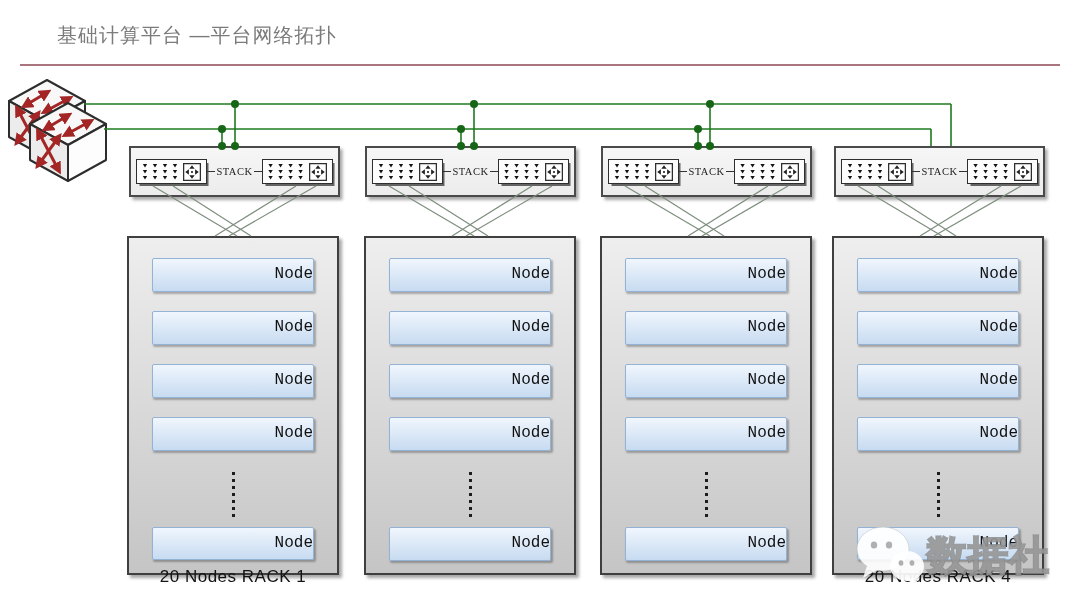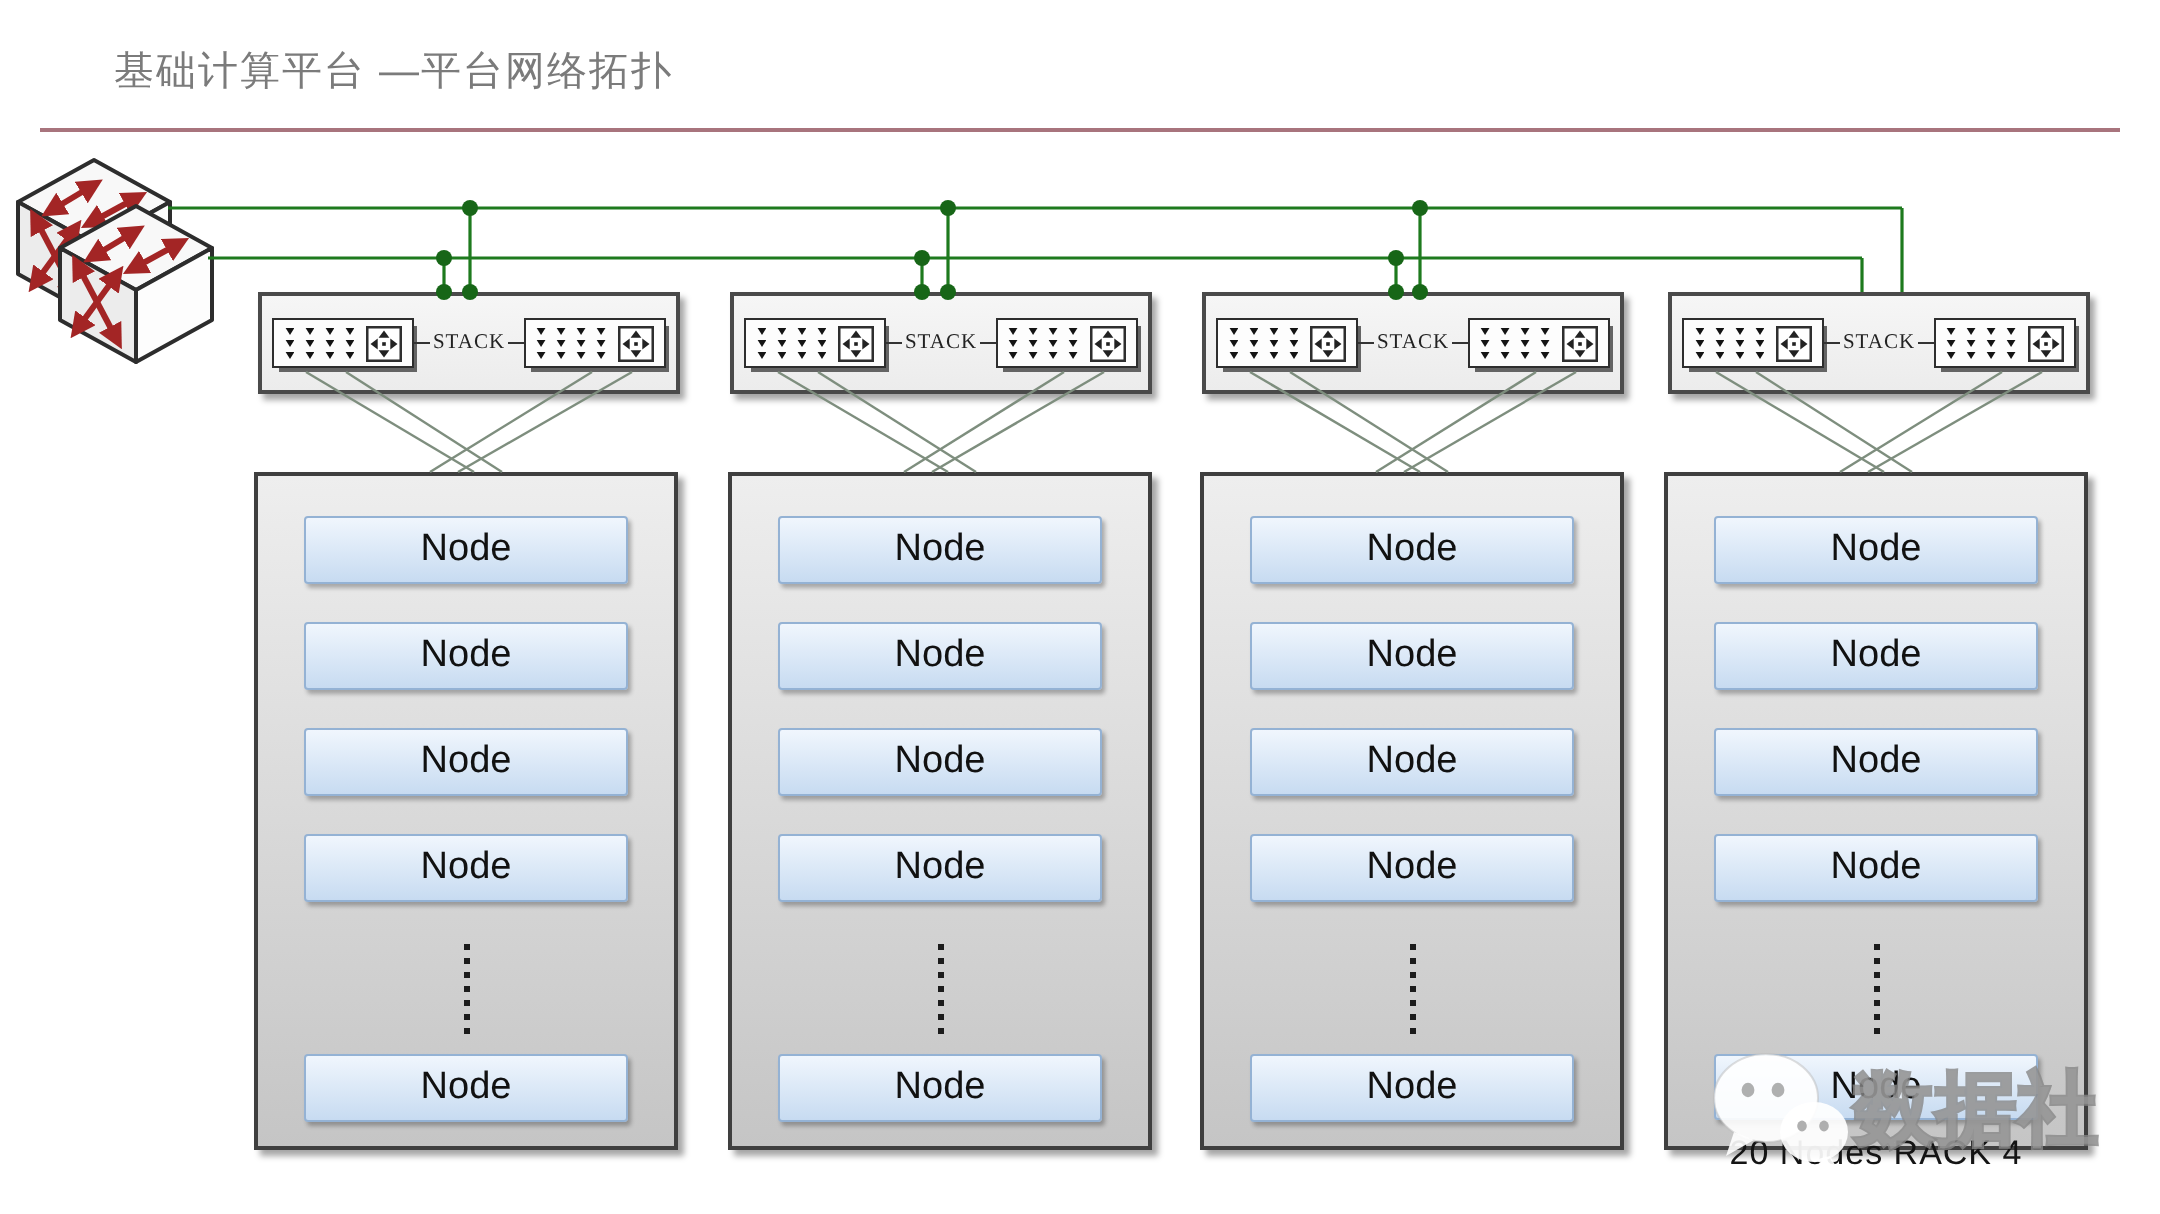--- a/index.html
+++ b/index.html
@@ -36,21 +36,21 @@
 
   
   .rack{position:absolute;top:236px;width:212px;height:339px;z-index:3;box-sizing:border-box;
         border:2px solid #3f3f3f;background:linear-gradient(#eeeeee,#c5c5c5);
         box-shadow:3px 3px 3px rgba(0,0,0,.35);
         display:flex;flex-direction:column;align-items:stretch;padding:20px 23px 0 23px;}
   .node{height:32px;margin-bottom:19px;border:1px solid #94b2d4;border-radius:2px;
         background:linear-gradient(#f0f6fd 0%,#dcea f8 40%,#c7dbf1 100%);
         background:linear-gradient(#f0f6fd,#c7dbf1);
         box-shadow:1.5px 2px 2px rgba(0,0,0,.28);
-        font-size:19px;color:#111;text-align:center;line-height:31px;}
+        font-size:16px;color:#111;text-align:right;line-height:31px;font-family:Liberation Mono, monospace;}
   .edots{display:flex;flex-direction:column;align-items:center;gap:4px;margin:2px 0 10px 0;}
   .edots s{display:block;width:3px;height:3px;background:#1c1c1c;}
   .node.last{margin-bottom:0;}
   .caption{margin-top:7px;text-align:center;font-size:17px;color:#141414;letter-spacing:0.5px;}
 
   
   .watermark{position:absolute;left:855px;top:524px;width:205px;height:62px;z-index:10;
              display:flex;align-items:center;}
   .wm-text{font-size:40px;font-weight:700;color:rgba(255,255,255,.55);
            -webkit-text-stroke:2px rgba(135,135,135,.8);letter-spacing:1px;line-height:1;}
@@ -374,20 +374,21 @@
       <div class="edots">
         <s></s>
         <s></s>
         <s></s>
         <s></s>
         <s></s>
         <s></s>
         <s></s>
       </div>
       <div class="node last">Node</div>
+      <div class="caption">20 Nodes RACK 1</div>
     </div>
     <div class="rack" style="left: 364px;">
       <div class="nodes">
         <div class="node">Node</div>
         <div class="node">Node</div>
         <div class="node">Node</div>
         <div class="node">Node</div>
       </div>
       <div class="edots">
         <s></s>

